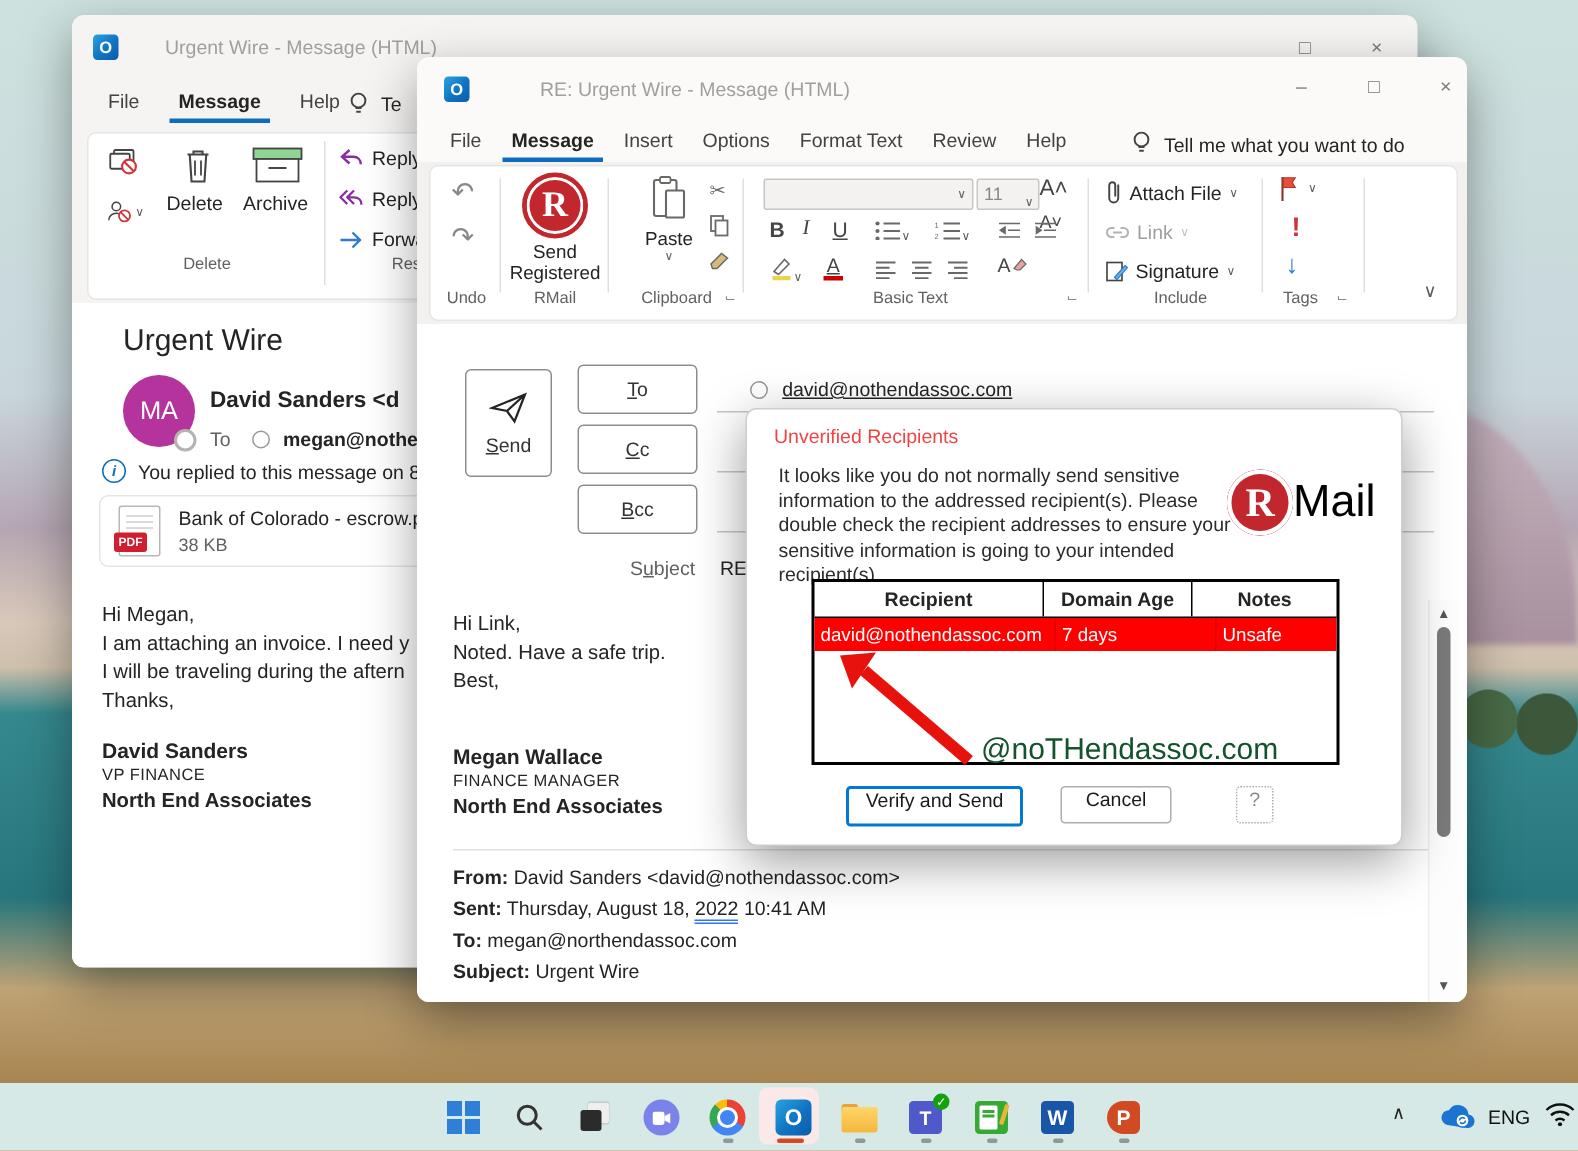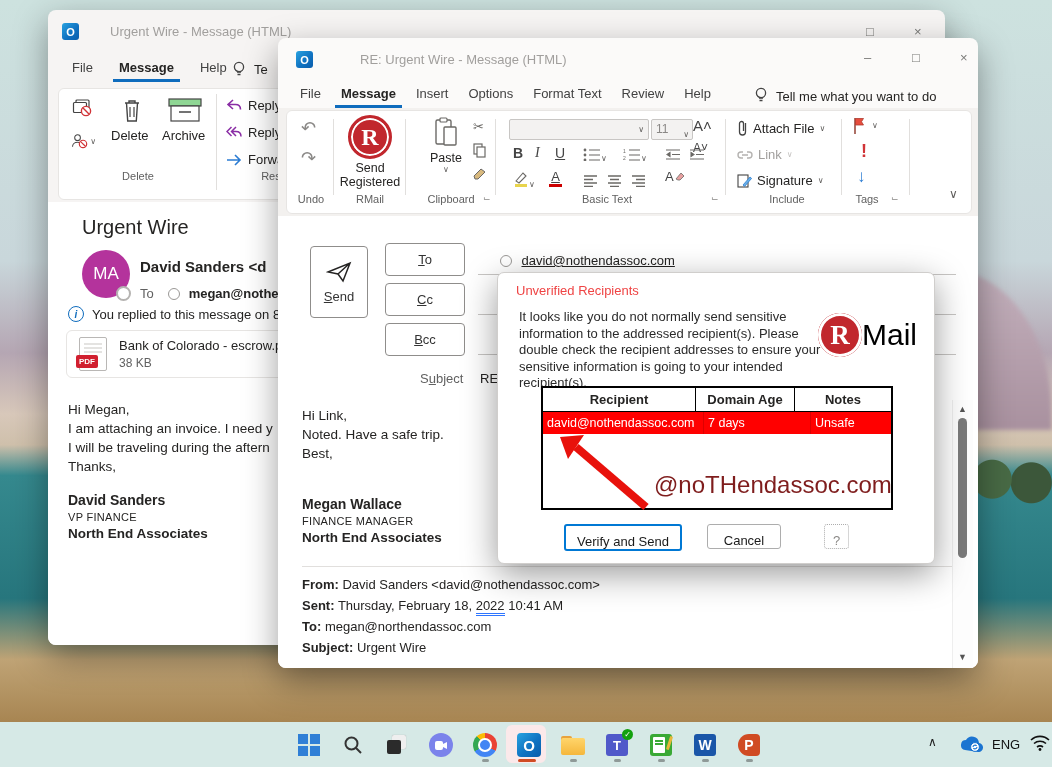--- a/index.html
+++ b/index.html
@@ -33,21 +33,21 @@
   .ribicon{position:absolute;display:flex;align-items:center;justify-content:center}
   .riblbl{font-size:13px;color:#252423;white-space:nowrap}
   .launcher{position:absolute;font-size:9px;color:#8a8886}
   .tbl{position:absolute;border:2px solid #000;background:#fff}
   .tbl-hd{display:flex;border-bottom:1px solid #000;font-weight:bold;font-size:13px}
   .tbl-hd div{padding:4px 0;text-align:center;border-right:1px solid #000}
   .tbl-hd div:last-child{border-right:none}
   .tbl-row{display:flex;background:#f00;color:#fff;font-size:12.5px}
   .tbl-row div{padding:4px 4px;border-right:1px solid #d00;white-space:nowrap;overflow:hidden}
   .tbl-row div:last-child{border-right:none}
-  .dlgbtn{position:absolute;background:#fff;border:1px solid #adadad;border-radius:3px;font-size:13px;color:#1a1a1a;display:flex;align-items:flex-end;justify-content:center}
+  .dlgbtn{position:absolute;background:#fff;border:1px solid #adadad;border-radius:3px;font-size:13px;color:#1a1a1a;display:flex;align-items:flex-start;justify-content:center}
   .dlgbtn.primary{border:2px solid #0078d4}
   .tb-ico{position:absolute;width:32px;height:32px;top:729px;display:flex;align-items:center;justify-content:center}
   .runind{position:absolute;top:759px;width:7px;height:3px;border-radius:2px;background:#8f9a98}
   .sq{border-radius:3px;display:flex;align-items:center;justify-content:center;color:#fff;font-weight:bold}
   .olicon{width:17px;height:17px;border-radius:3px;background:linear-gradient(135deg,#29a3e0 0%,#1073c2 55%,#0a5dab 100%);color:#fff;display:flex;align-items:center;justify-content:center;font-size:11px;font-weight:bold}
   .avatar{position:absolute;width:48px;height:48px;border-radius:50%;background:#b4339c;color:#fff;display:flex;align-items:center;justify-content:center;font-size:17px}
   .circ{display:inline-block;width:10px;height:10px;border:1px solid #9a9896;border-radius:50%;background:#fff;vertical-align:middle}
   .pdfpage{position:absolute;width:26px;height:32px;background:#fff;border:1px solid #b9b7b5;border-radius:2px}
   .pdfbadge{position:absolute;background:#d11f2f;color:#fff;font-size:8px;font-weight:bold;padding:2px 3px;border-radius:2px}
 </style>
@@ -355,21 +355,21 @@
     <div class="bodyline">Best,</div>
   </div>
   <div class="abs" style="left:24px;top:458px">
     <div class="signame">Megan Wallace</div>
     <div class="sigrole" style="margin-top:3px">FINANCE MANAGER</div>
     <div class="sigco" style="margin-top:3px">North End Associates</div>
   </div>
   <div class="fline" style="left:24px;top:528px;width:650px;background:#e1dfdd"></div>
   <div class="abs" style="left:24px;top:536px">
     <div class="qline"><b>From:</b> <span>David Sanders &lt;david@nothendassoc.com&gt;</span></div>
-    <div class="qline"><b>Sent:</b> <span>Thursday, February 18, </span><span style="border-bottom:3px double #2e75ff">2022</span><span> 10:41 AM</span></div>
+    <div class="qline"><b>Sent:</b> <span>Thursday, August 18, </span><span style="border-bottom:3px double #2e75ff">2022</span><span> 10:41 AM</span></div>
     <div class="qline"><b>To:</b> <span>megan@northendassoc.com</span></div>
     <div class="qline"><b>Subject:</b> <span>Urgent Wire</span></div>
   </div>
 
   <div class="abs" style="left:674px;top:362px;width:20px;height:268px;background:#fdfdfd;border-left:1px solid #eee">
     <div class="abs" style="left:5px;top:4px;font-size:9px;color:#555">▲</div>
     <div class="abs" style="left:5px;top:18px;width:9px;height:140px;border-radius:5px;background:#7a7a7a"></div>
     <div class="abs" style="left:5px;top:252px;font-size:9px;color:#555">▼</div>
   </div>
 </div>
@@ -392,21 +392,21 @@
     <div class="tbl-row">
       <div style="width:152px">david@nothendassoc.com</div>
       <div style="width:98px">7 days</div>
       <div style="flex:1">Unsafe</div>
     </div>
   </div>
   <svg class="abs" style="left:50px;top:160px" width="120" height="80" viewBox="0 0 120 80">
     <path d="M98 74L28 14" stroke="#e8120c" stroke-width="8"></path>
     <path d="M36 2L12 4l8 22z" fill="#e8120c"></path>
   </svg>
-  <div class="abs" style="left:156px;top:198px;font-size:24px;color:#7f1d1d;white-space:nowrap">@noTHendassoc.com</div>
+  <div class="abs" style="left:156px;top:216px;font-size:20px;color:#14532d;white-space:nowrap">@noTHendassoc.com</div>
   <div class="dlgbtn primary" style="left:66px;top:251px;width:114px;height:23px">
       <span>Verify and Send</span>
     </div>
   <div class="dlgbtn" style="left:209px;top:251px;width:72px;height:23px">
       <span>Cancel</span>
     </div>
   <div class="dlgbtn" style="left:326px;top:251px;width:23px;height:23px;color:#8a8886;border-style:dotted">
       <span>?</span>
     </div>
 </div>

